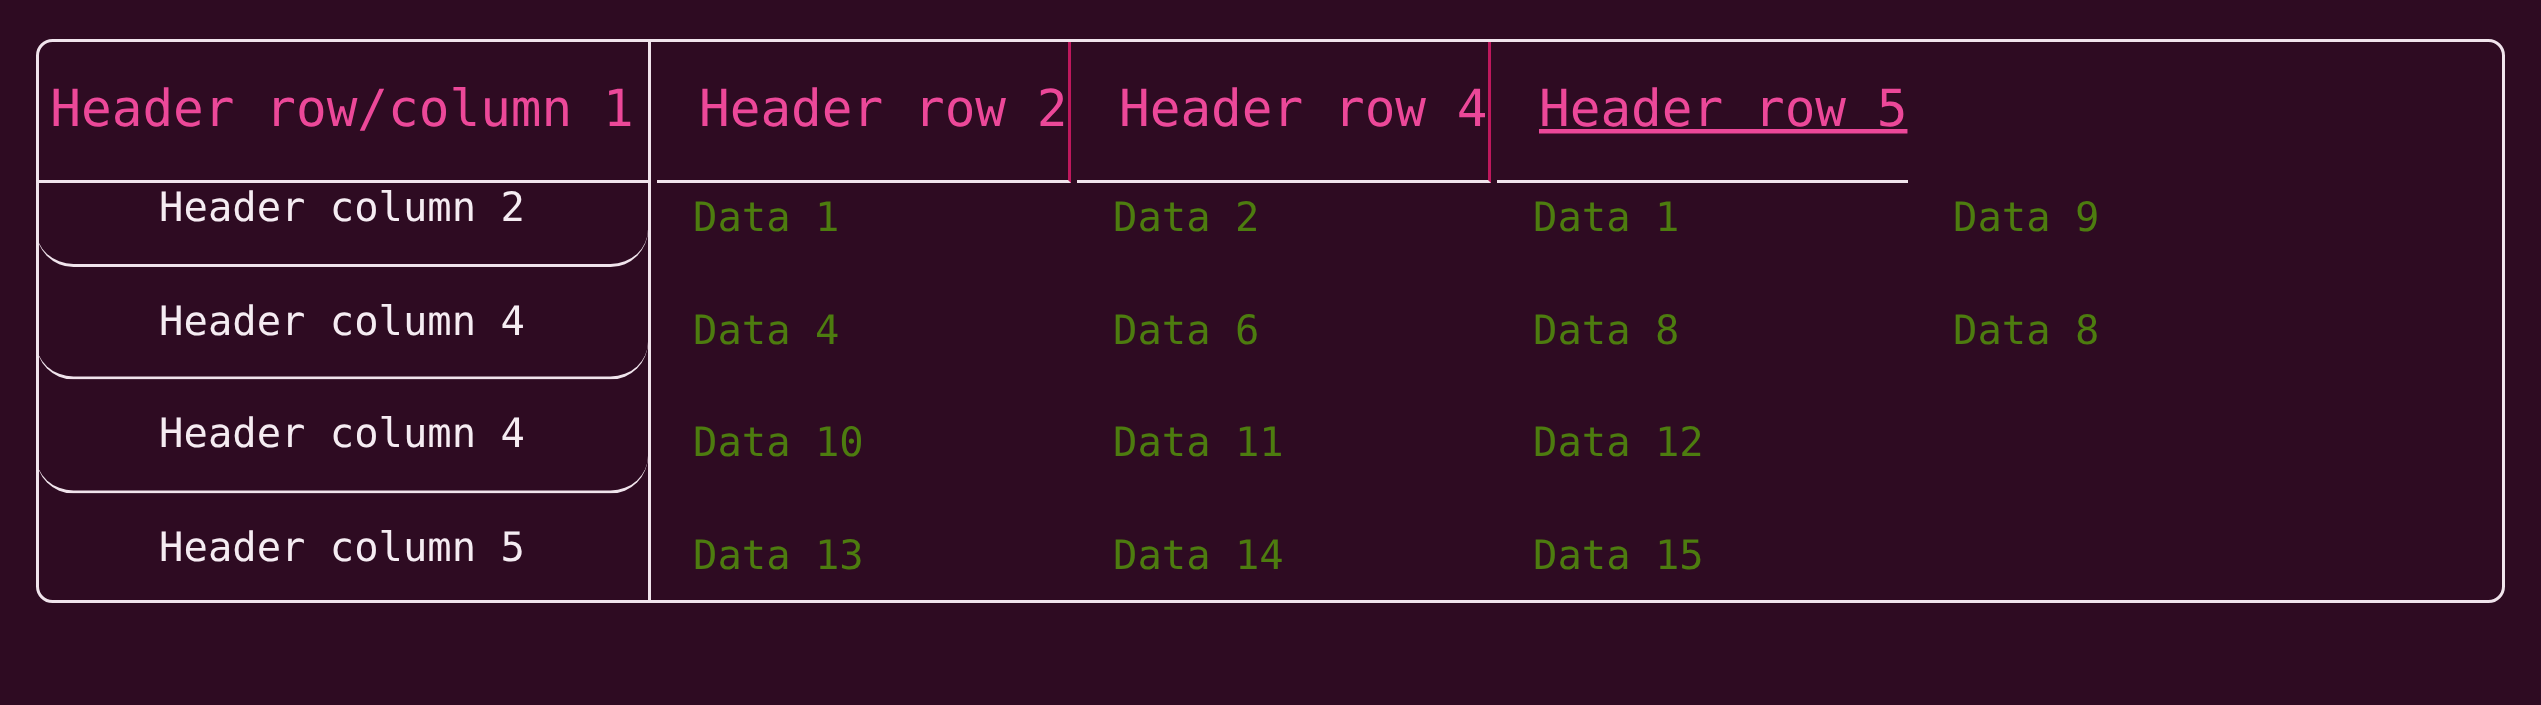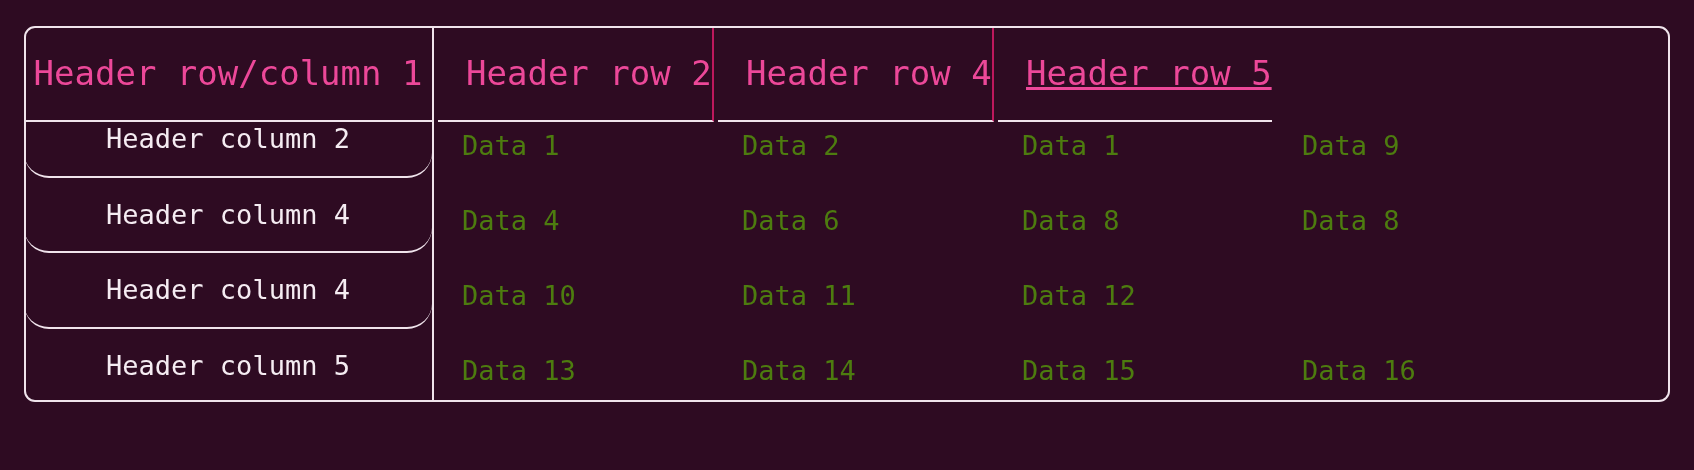--- a/index.html
+++ b/index.html
@@ -183,21 +183,20 @@
         <div class="data-row">
           <div class="data-cell">Data 10</div>
           <div class="data-cell">Data 11</div>
           <div class="data-cell">Data 12</div>
         </div>
 
         <div class="data-row">
           <div class="data-cell">Data 13</div>
           <div class="data-cell">Data 14</div>
           <div class="data-cell">Data 15</div>
-          <div class="data-cell">Data 16</div>
         </div>
 
       </div>
     </div>
 
   </div>
 
   <div class="table-frame"></div>
 
 </div>

